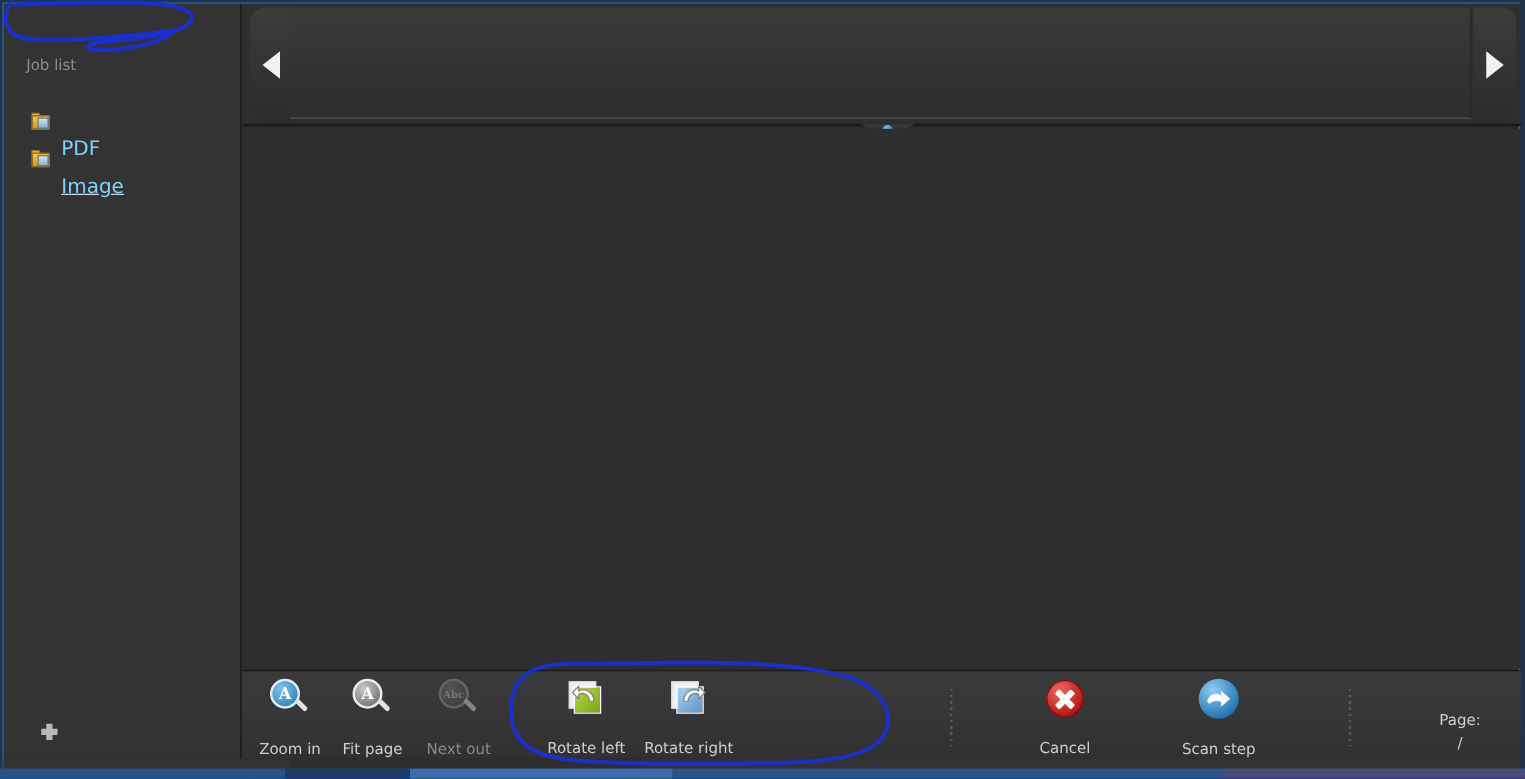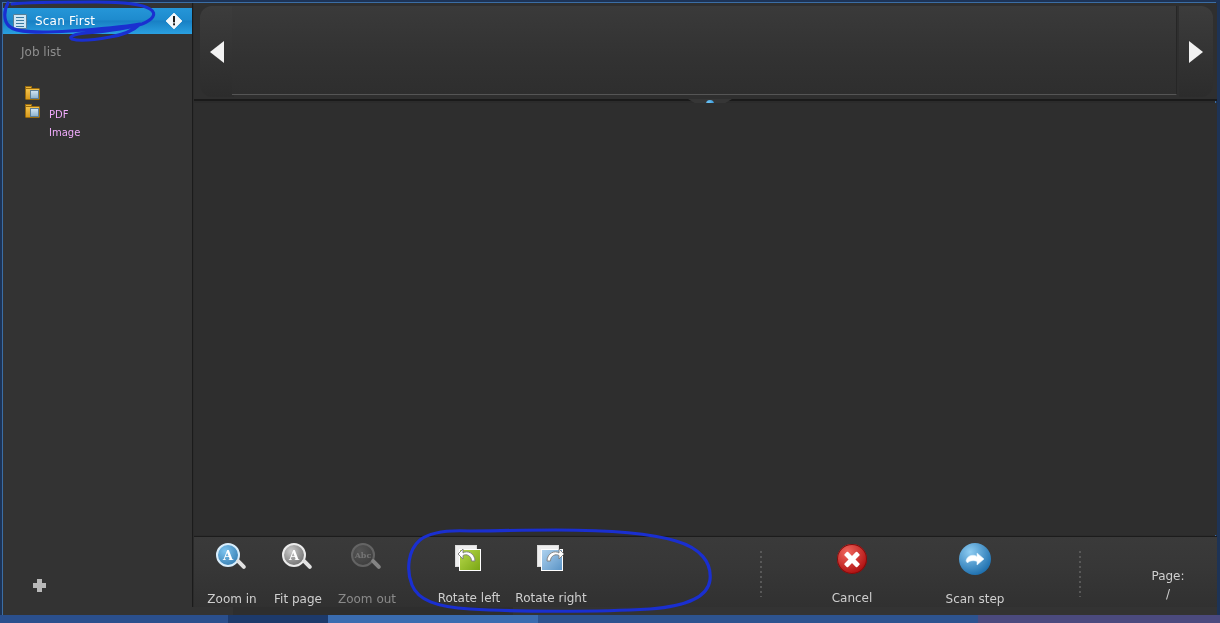--- a/index.html
+++ b/index.html
@@ -56,23 +56,23 @@
   }
   .sf-warn{
     position:absolute;right:10px;top:4px;width:18px;height:18px;
   }
   .job-list-label{
     position:absolute;left:18px;top:42px;font-size:12px;color:#8e8e8e;
   }
   .job-item{
     position:absolute;left:22px;display:flex;align-items:center;cursor:default;
   }
-  .job-item .ji-label{font-size:10px;color:#f0abfc;margin-left:9px;margin-top:44px;}
+  .job-item .ji-label{font-size:16px;color:#7dd3fc;margin-left:9px;margin-top:44px;}
   .job-item-0{top:62px;}
-  .job-item-1{top:80px;}
+  .job-item-1{top:92px;text-decoration:underline;}
   .folder-icon{
     position:relative;width:15px;height:14px;flex:0 0 auto;
   }
   .folder-icon .fbody{
     position:absolute;left:0;top:2px;width:15px;height:12px;
     background:linear-gradient(to bottom,#f3c24a,#d89a1d);
     border:1px solid #9a6c0d;border-radius:1px;box-sizing:border-box;
   }
   .folder-icon .ftab{
     position:absolute;left:0;top:0px;width:7px;height:3px;
@@ -279,32 +279,20 @@
 </head>
 <body>
 
 <div id="app">
 
   <div class="frame-outer"></div>
   <div class="frame-inner"></div>
 
   <div class="sidebar">
 
-    <div class="scan-first">
-      <span class="sf-doc-icon"></span>
-      <span class="sf-label">Scan First</span>
-      <span class="sf-warn">
-        <svg width="18" height="18" viewBox="0 0 18 18">
-          <polygon points="9,1 17,9 9,17 1,9" fill="#f2f7fb" stroke="#d8e8f2" stroke-width="1"></polygon>
-          <rect x="8.1" y="4.2" width="1.9" height="6" fill="#14budget"></rect>
-          <rect x="8.1" y="4.2" width="1.9" height="6" fill="#1a1a1a"></rect>
-          <rect x="8.1" y="11.3" width="1.9" height="2" fill="#1a1a1a"></rect>
-        </svg>
-      </span>
-    </div>
 
     <div class="job-list-label">Job list</div>
 
     <div class="job-item job-item-0">
       <span class="folder-icon">
         <span class="ftab"></span>
           <span class="fbody"></span>
           <span class="fpage"></span>
       </span>
       <span class="ji-label">PDF</span>
@@ -363,21 +351,21 @@
       <span class="tb-label">Fit page</span>
     </div>
 
     <div class="tb-btn disabled" style="left:139px;width:68px;">
       <span class="tb-ico">
         <span class="mag dim">
             <span class="lens">Abc</span>
             <span class="handle"></span>
           </span>
       </span>
-      <span class="tb-label">Zoom out</span>
+      <span class="tb-label">Next out</span>
     </div>
 
     <div class="tb-btn" style="left:239px;width:72px;">
       <span class="tb-ico">
         <span class="rot green">
           <span class="sq-back"></span>
             <span class="sq-front"></span>
           <svg width="26" height="24" viewBox="0 0 26 24">
             <path d="M18 16 C18 8, 10 5, 6 8 L6 4 L1 9 L6 14 L6 10.5 C9 8.5, 14.5 10.5, 14.5 16 Z" fill="#ffffff" stroke="#7d7d7d" stroke-width="0.9" stroke-linejoin="round"></path>
           </svg>

